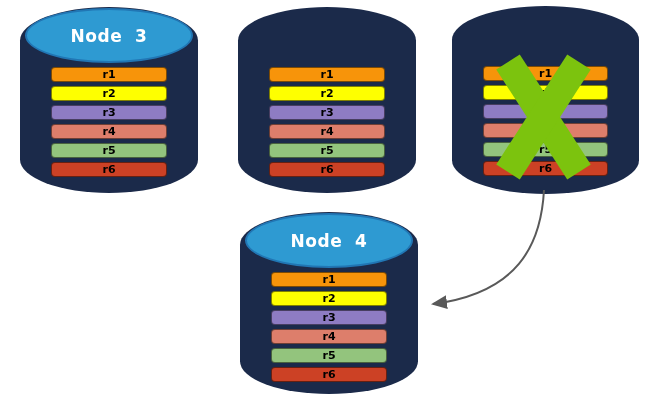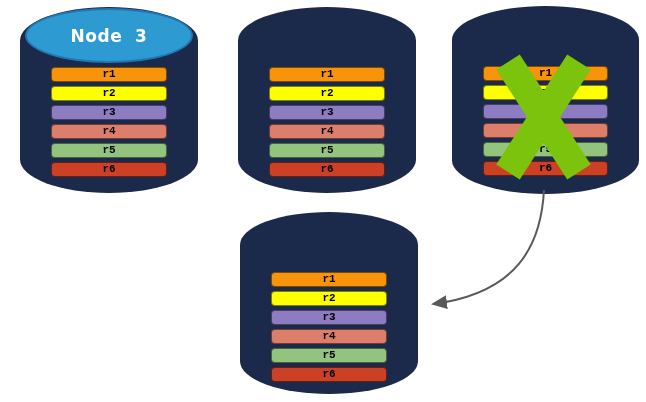--- a/index.html
+++ b/index.html
@@ -41,21 +41,21 @@
     display: flex; flex-direction: column; gap: 4px;
   }
   .bar {
     height: 15px; box-sizing: border-box;
     border: 1px solid rgba(0,0,0,0.5);
     border-radius: 4px;
     display: flex; align-items: center; justify-content: center;
   }
   .bar-label {
     color: var(--row-label-text, #000000);
-    font-size: 11px; font-weight: 700; line-height: 1; font-family: Liberation Mono, monospace;
+    font-size: 11px; font-weight: 700; line-height: 1;
   }
   .overlay {
     position: absolute; inset: 0;
     z-index: 5;
     pointer-events: none;
   }
   .x-line {
     stroke: var(--failure-x, #7CC30E);
     stroke-width: 28;
     stroke-linecap: butt;
@@ -142,20 +142,23 @@
           <span class="bar-label">r5</span>
         </div>
       <div class="bar" style="background: rgb(204, 65, 37);">
           <span class="bar-label">r6</span>
         </div>
     </div>
   </div>
 
   <div class="node node-4">
     <div class="cyl-body"></div>
+    <div class="cyl-top">
+      <span class="node-title">Node  4</span>
+    </div>
     <div class="bars">
       <div class="bar" style="background: rgb(247, 148, 10);">
           <span class="bar-label">r1</span>
         </div>
       <div class="bar" style="background: rgb(254, 255, 0);">
           <span class="bar-label">r2</span>
         </div>
       <div class="bar" style="background: rgb(142, 124, 195);">
           <span class="bar-label">r3</span>
         </div>

